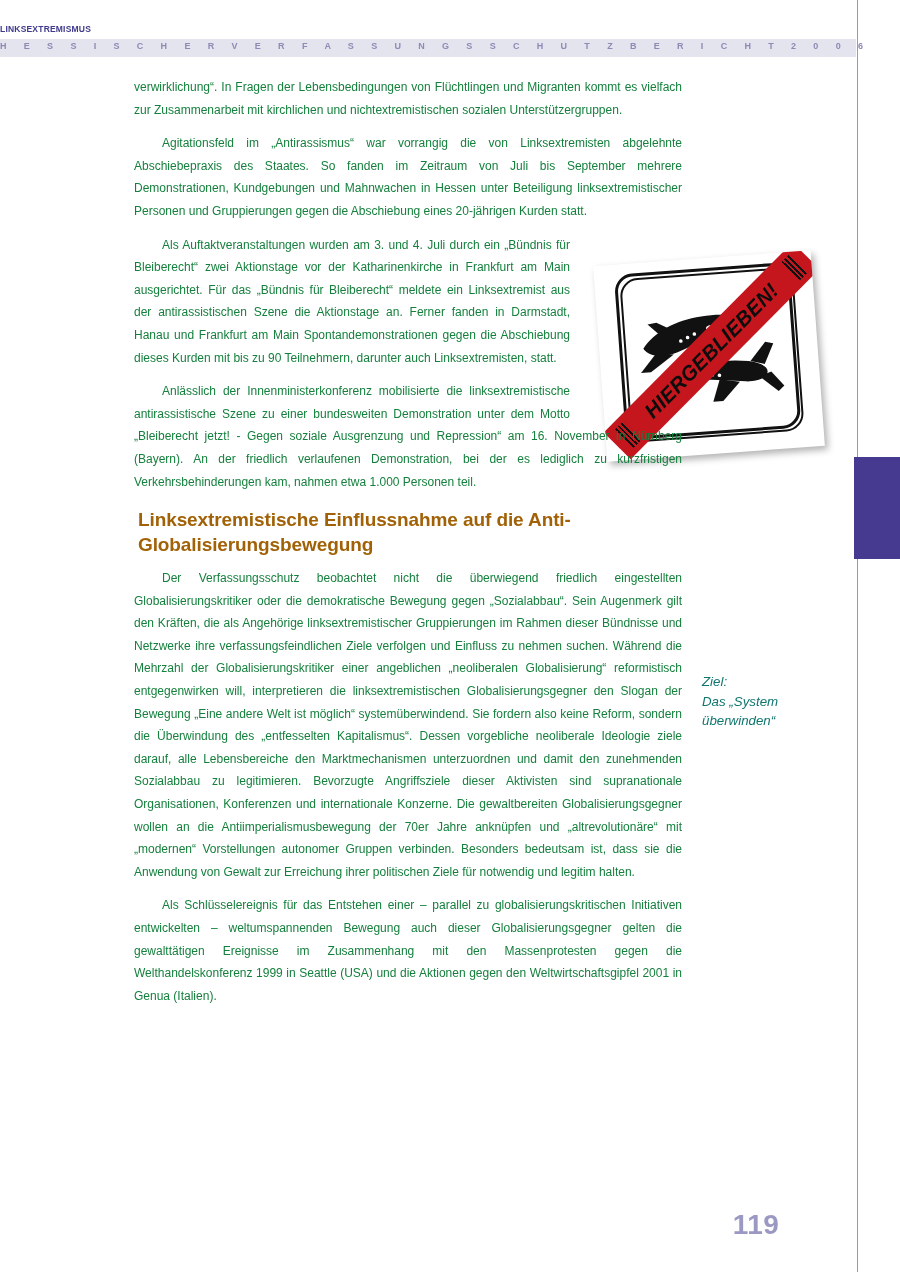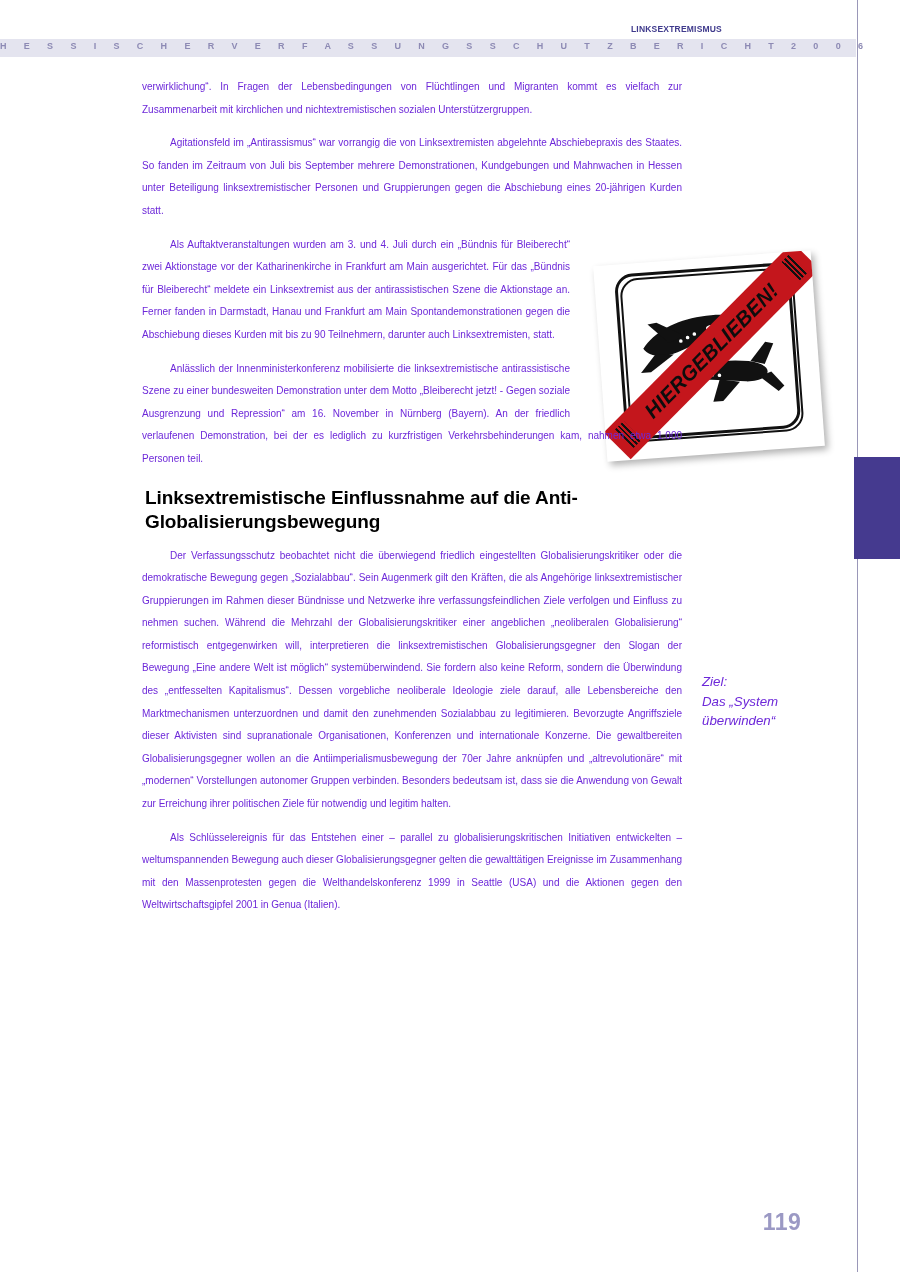--- a/index.html
+++ b/index.html
@@ -19,21 +19,20 @@
     background: #ffffff;
     overflow: hidden;
   }
 
   
   .section-label {
     position: absolute;
     left: 0;
     top: 24px;
     width: 722px;
-    text-align: right;
     font-size: 8.5px;
     font-weight: bold;
     letter-spacing: 0.2px;
     color: #3f3a8c;
   }
   .head-band {
     position: absolute;
     left: 0;
     top: 39px;
     width: 856px;
@@ -62,79 +61,79 @@
   }
 
   
   .textcol {
     position: absolute;
     left: 134px;
     top: 76px;
     width: 548px;
   }
   p.body {
-    margin: 0 0 11px 8px;
-    font-size: 10px;
+    margin: 0 0 11px 0;
+    font-size: 12px;
     line-height: 22.6px;
     text-align: justify;
     text-justify: inter-word;
     hyphens: manual;
-    color: #6d28d9;
+    color: #15803d;
   }
   p.body.indent { text-indent: 28px; }
 
   
   .img-float {
     float: right;
     width: 112px;
     height: 180px;
     shape-outside: margin-box;
     margin: 0 0 0 0;
   }
 
   h2.heading {
-    margin: 15px 0 10px 11px;
+    margin: 15px 0 10px 4px;
     font-size: 19px;
     line-height: 24.5px;
     font-weight: bold;
-    color: #000000;
+    color: #a16207;
     letter-spacing: -0.1px;
   }
 
   
   .margin-note {
     position: absolute;
     left: 702px;
     width: 145px;
     font-size: 13.3px;
     line-height: 19.5px;
     font-style: italic;
-    color: #6d28d9;
+    color: #0f766e;
   }
   .margin-note.n1 { top: 672px; }
   .margin-note.n2 { top: 1126px; }
 
   
   .edge-tab {
     position: absolute;
     left: 854px;
     top: 457px;
     width: 46px;
     height: 102px;
     background: #453a8f;
   }
 
   
   .folio {
     position: absolute;
-    left: 712px;
+    left: 686px;
     top: 1209px;
     width: 140px;
     text-align: center;
-    font-size: 23px;
+    font-size: 28px;
     font-weight: bold;
     color: #9b99c4;
     letter-spacing: 0.5px;
   }
 
   
   .figure {
     position: absolute;
     left: 594px;
     top: 252px;

